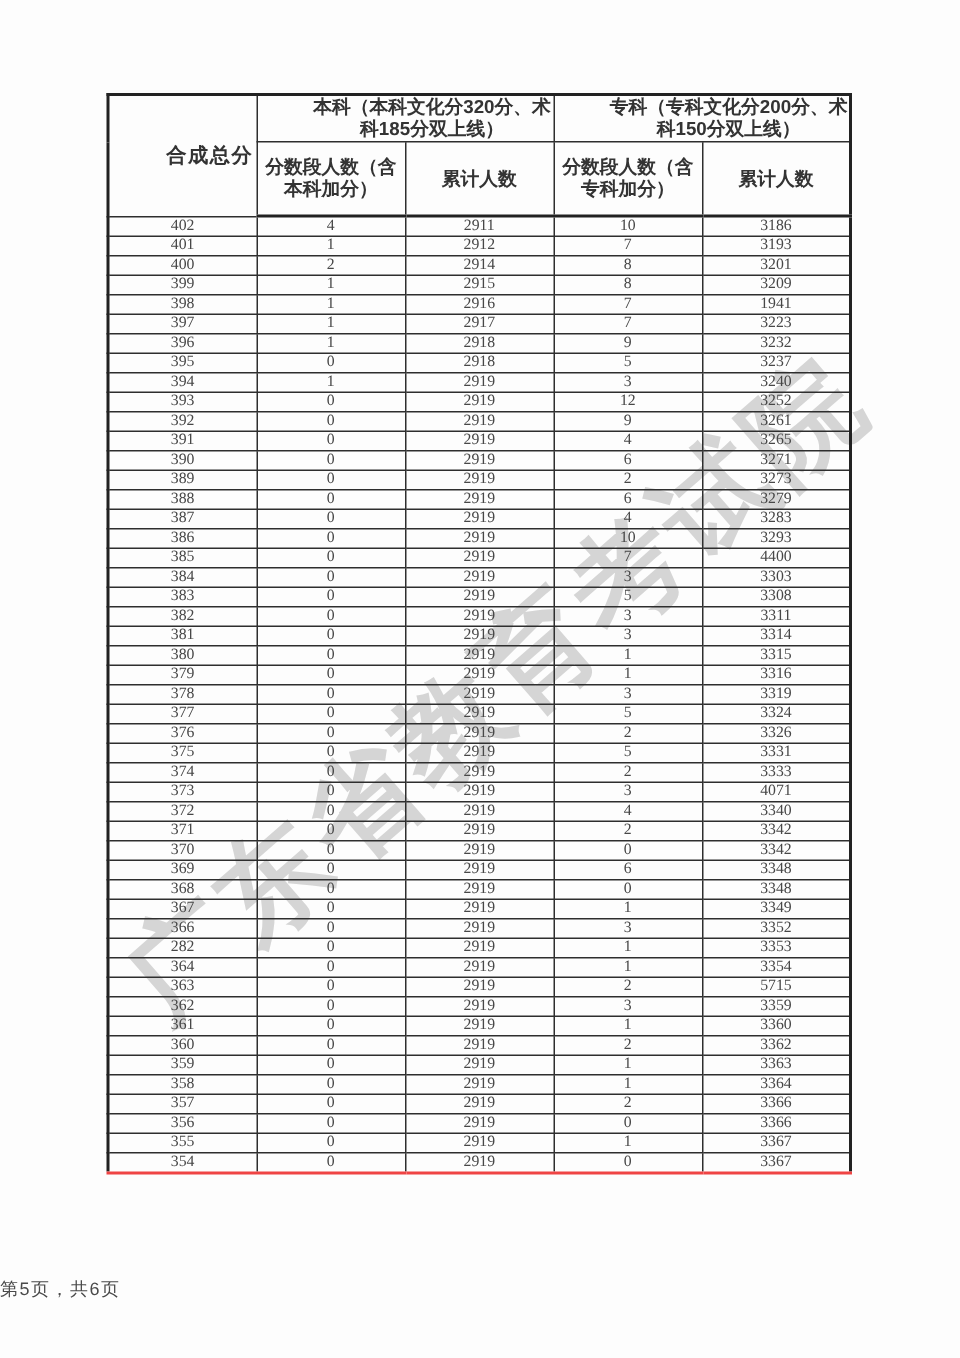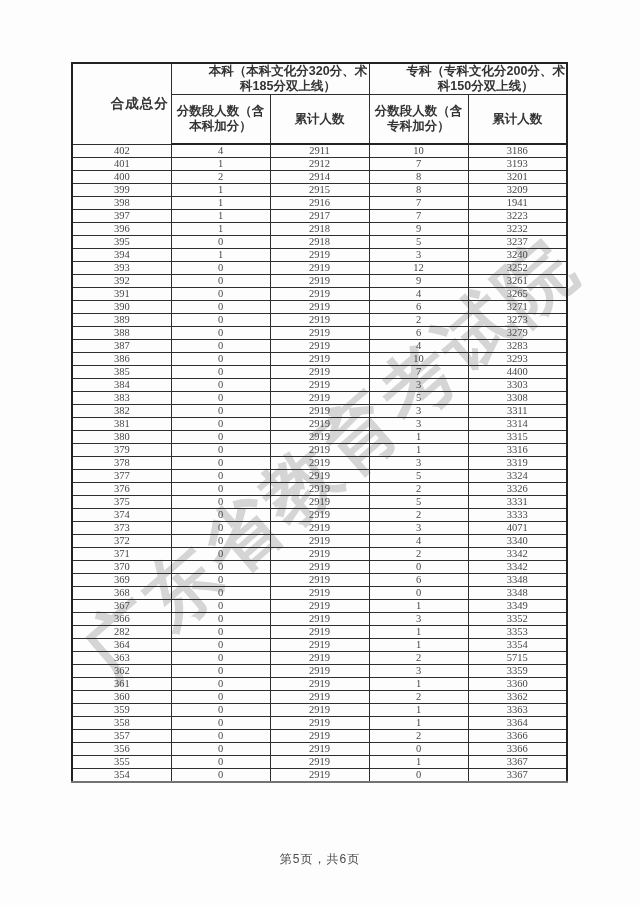--- a/index.html
+++ b/index.html
@@ -70,27 +70,27 @@
     border-bottom: 2px solid #222;
   }
   tbody td {
     height: 12px;
     line-height: 12px;
     font-size: 10.5px;
     font-family: "Liberation Serif", "DejaVu Serif", serif;
     color: #474747;
     border-top: 2px solid #2a2a2a;
   }
-  tbody tr:last-child td { border-bottom: 2px solid #737373; }
+  tbody tr:last-child td { border-bottom: 2px solid #ef4444; }
   .page-footer {
     position: absolute;
     left: 0;
     top: 851px;
     width: 640px;
-    text-align: center;
+    text-align: left;
     font-size: 12px;
     color: #4a4a4a;
     letter-spacing: 1px;
     z-index: 2;
   }
 </style>
 </head>
 <body>
 
 <div class="watermark">广东省教育考试院</div>

